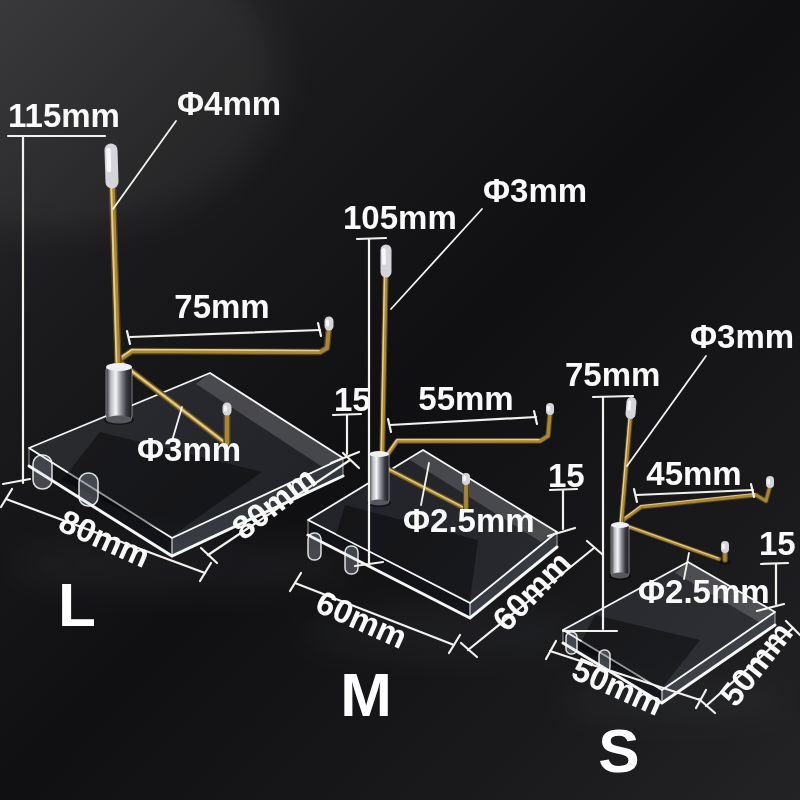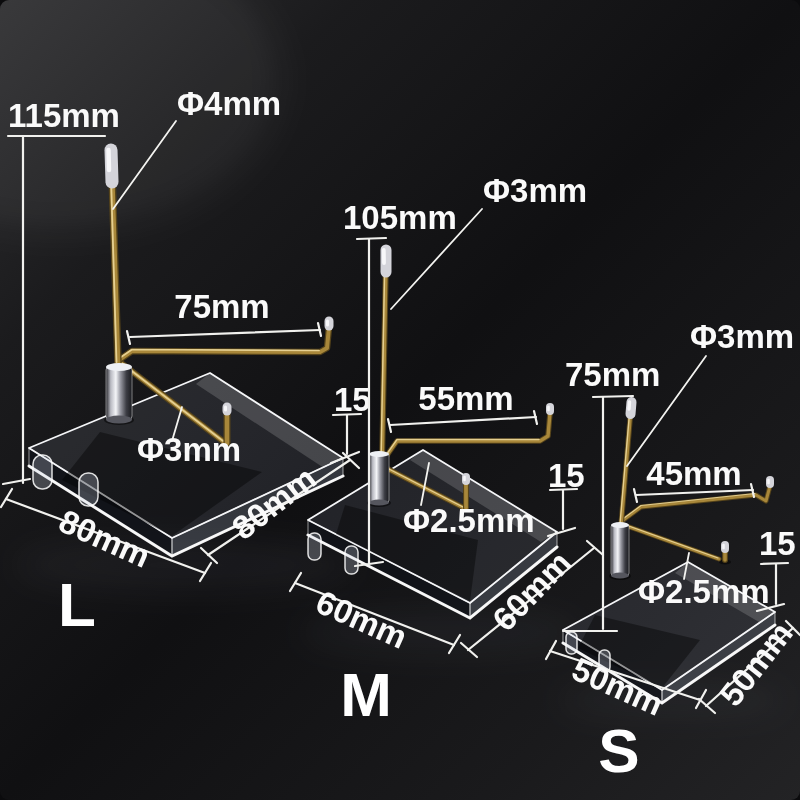--- a/index.html
+++ b/index.html
@@ -1,16 +1,16 @@
 <!DOCTYPE html>
 <html><head>
 <meta charset="utf-8">
 <style>
   html,body{margin:0;padding:0;background:#0b0b0d;}
-  .stage{width:800px;height:800px;position:relative;overflow:hidden;border-radius:9px;}
+  .stage{width:800px;height:800px;position:relative;overflow:hidden;}
   svg{display:block;}
   .dim-label{fill:#fafafa;font-family:"Liberation Sans",sans-serif;font-weight:700;font-size:33px;letter-spacing:0;}
   .size-letter{fill:#ffffff;font-family:"Liberation Sans",sans-serif;font-weight:700;font-size:62px;}
   .dim-line{stroke:#f1f1ee;stroke-width:2.2;fill:none;stroke-linecap:round;}
   .tick{stroke:#f1f1ee;stroke-width:2.2;fill:none;stroke-linecap:round;}
   .leader{stroke:#f3f3f0;stroke-width:1.8;fill:none;stroke-linecap:round;}
   .acr-top{fill:rgba(160,172,190,0.13);stroke:#f5f6f8;stroke-width:1.8;stroke-linejoin:round;}
   .acr-side-l{fill:rgba(16,20,27,0.72);stroke:rgba(255,255,255,0.5);stroke-width:1.1;}
   .acr-side-r{fill:rgba(125,135,148,0.33);stroke:rgba(255,255,255,0.55);stroke-width:1.1;}
   .acr-bottom{stroke:#ffffff;stroke-width:3;opacity:0.95;fill:none;stroke-linecap:round;}

